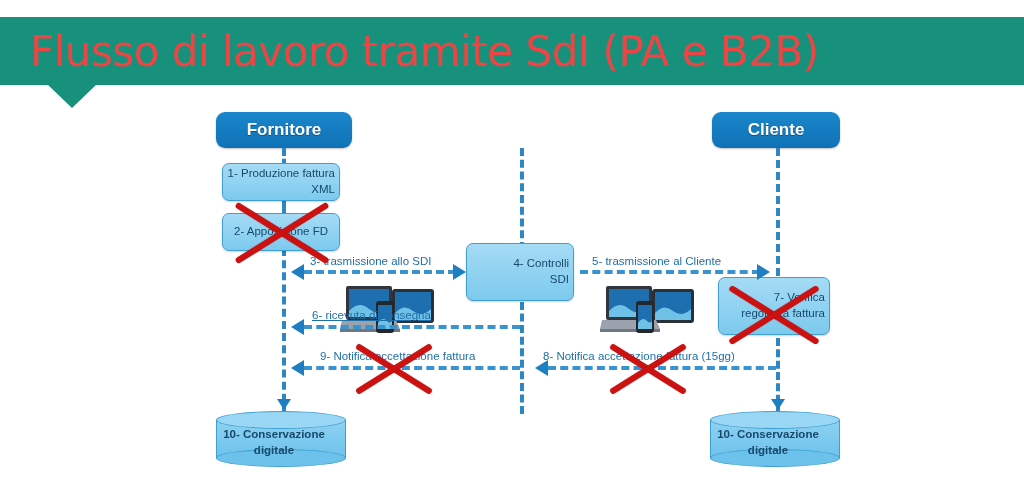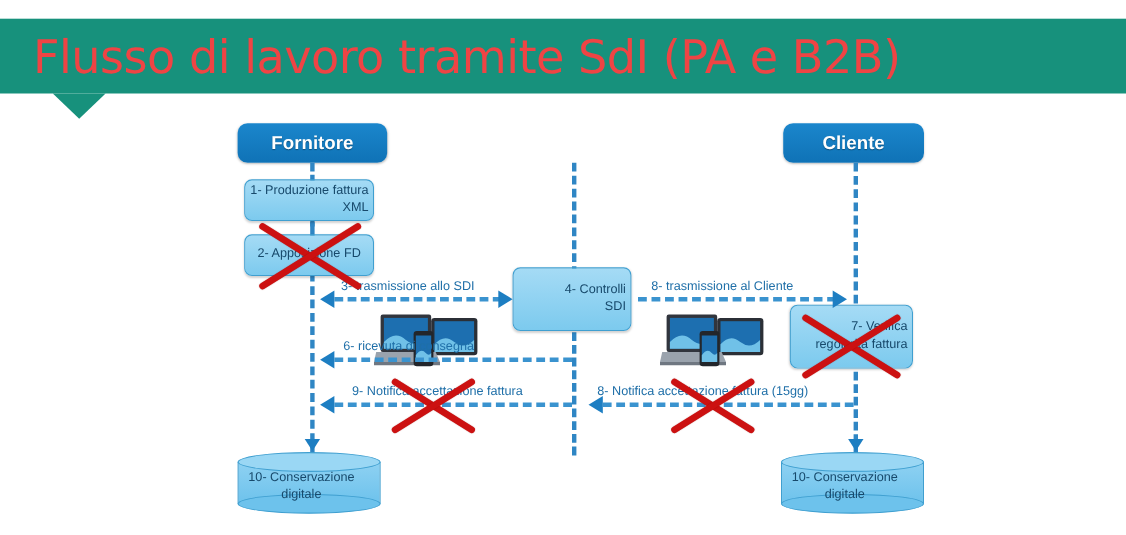--- a/index.html
+++ b/index.html
@@ -44,21 +44,21 @@
       border-left:1px solid #3f9fd0;border-right:1px solid #3f9fd0;
       box-sizing:border-box;}
   .cyl .top{position:absolute;left:0;top:0;width:130px;height:18px;
       border-radius:50%;background:#9ad7f4;border:1px solid #3f9fd0;
       box-sizing:border-box;}
   .cyl .bot{position:absolute;left:0;top:38px;width:130px;height:18px;
       border-radius:50%;background:#6dc2ec;border:1px solid #3f9fd0;
       box-sizing:border-box;}
   .cyl .lbl{position:absolute;left:0;top:12px;width:116px;height:40px;
       display:flex;align-items:center;justify-content:center;text-align:center;
-      color:#17496b;font-size:11.5px;line-height:1.35;z-index:3;}
+      color:#17496b;font-size:11.5px;line-height:1.35;z-index:3;font-weight:bold;}
 
   
   .lifeline{position:absolute;width:0;border-left:4px dashed #2f86c4;}
 
   
   .hline{position:absolute;height:0;border-top:4px dashed #3a93cf;}
 
   
   .arrow-l{position:absolute;width:0;height:0;
       border-top:8px solid transparent;border-bottom:8px solid transparent;
@@ -182,25 +182,25 @@
     </svg>
   </div>
 
   <div class="hline" style="left:304px;top:185px;width:152px;"></div>
   <div class="arrow-l" style="left:291px;top:179px;"></div>
   <div class="arrow-r" style="left:453px;top:179px;"></div>
   <div class="flab" style="left:310px;top:170px;">3- trasmissione allo SDI</div>
 
   <div class="hline" style="left:580px;top:185px;width:180px;"></div>
   <div class="arrow-r" style="left:757px;top:179px;"></div>
-  <div class="flab" style="left:592px;top:170px;">8- trasmissione al Cliente</div>
+  <div class="flab" style="left:592px;top:170px;">5- trasmissione al Cliente</div>
 
   <div class="hline" style="left:304px;top:240px;width:216px;"></div>
   <div class="arrow-l" style="left:291px;top:234px;"></div>
-  <div class="flab" style="left:312px;top:224px;">6- ricevuta di consegna</div>
+  <div class="flab" style="left:312px;top:224px;text-decoration:underline;">6- ricevuta di consegna</div>
 
   <div class="hline" style="left:304px;top:281px;width:216px;"></div>
   <div class="arrow-l" style="left:291px;top:275px;"></div>
   <div class="flab" style="left:320px;top:265px;">9- Notifica accettazione fattura</div>
 
   <div class="hline" style="left:548px;top:281px;width:228px;"></div>
   <div class="arrow-l" style="left:535px;top:275px;"></div>
   <div class="flab" style="left:543px;top:265px;">8- Notifica accettazione fattura (15gg)</div>
 
   <div class="redx" style="left:228px;top:118px;width:108px;height:60px;">

